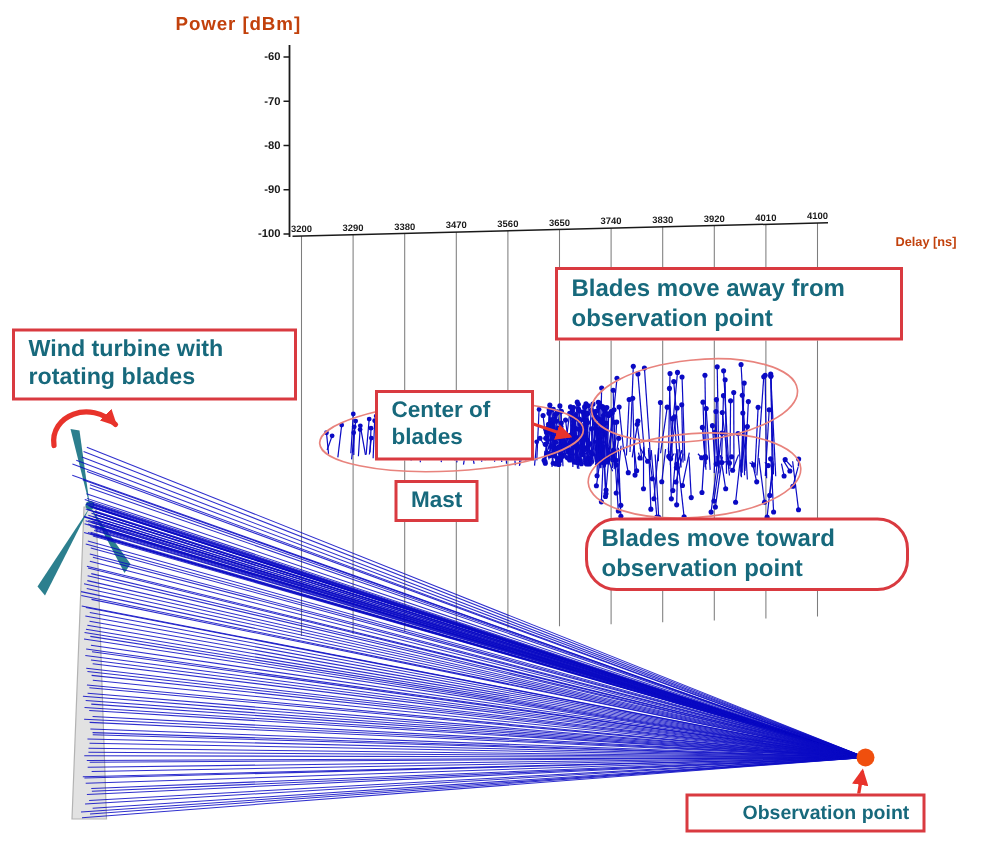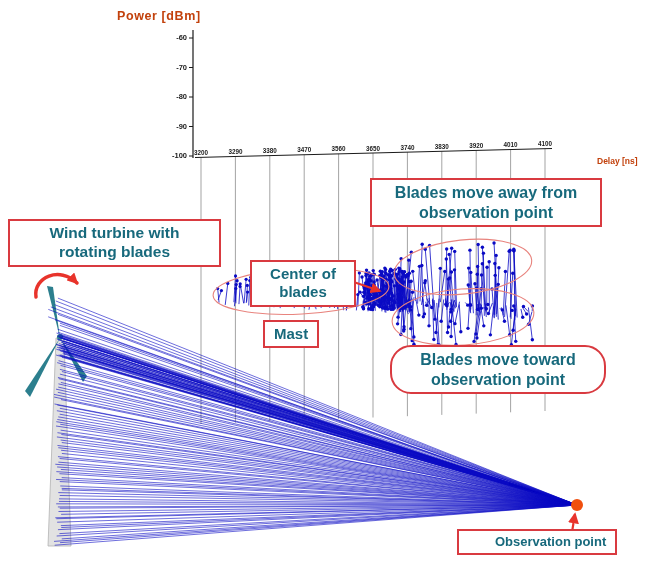--- a/index.html
+++ b/index.html
@@ -2,22 +2,22 @@
 <html><head>
 <meta charset="utf-8">
 <style>
   html,body{margin:0;padding:0;background:#ffffff;}
   .canvas{position:relative;width:659px;height:577px;background:#fff;overflow:hidden;font-family:"Liberation Sans","DejaVu Sans",sans-serif;}
   #scene{position:absolute;left:0;top:0;}
   #scene text{font-family:"Liberation Sans","DejaVu Sans",sans-serif;}
   .axis-label{position:absolute;color:#c2410c;font-weight:bold;white-space:nowrap;}
   .axis-label.power{left:117px;top:9px;font-size:12.5px;letter-spacing:0.6px;}
   .axis-label.delay{left:552px;top:156px;font-size:8.5px;margin-left:45px;}
-  .callout{position:absolute;border:2px solid #d93a40;background:#ffffff;color:#17697c;font-weight:bold;text-align:center;line-height:1.22;padding:3px 9px;box-sizing:border-box;}
-  .c-turbine{left:8px;top:219px;width:213px;font-size:15.5px;}
+  .callout{position:absolute;border:2px solid #d93a40;background:#ffffff;color:#17697c;font-weight:bold;line-height:1.22;padding:3px 9px;box-sizing:border-box;}
+  .c-turbine{left:8px;top:219px;width:190px;font-size:15.5px;}
   .c-center{left:250px;top:228px;width:106px;font-size:15px;margin-top:32px;}
   .c-mast{left:263px;top:320px;font-size:15px;}
   .c-away{left:370px;top:178px;width:232px;font-size:16px;}
   .c-toward{left:390px;top:345px;width:216px;font-size:16px;border-radius:21px;}
   .c-obs{left:457px;top:529px;font-size:13px;padding-left:36px;}
 </style>
 </head>
 <body>
 
 <div class="canvas">

